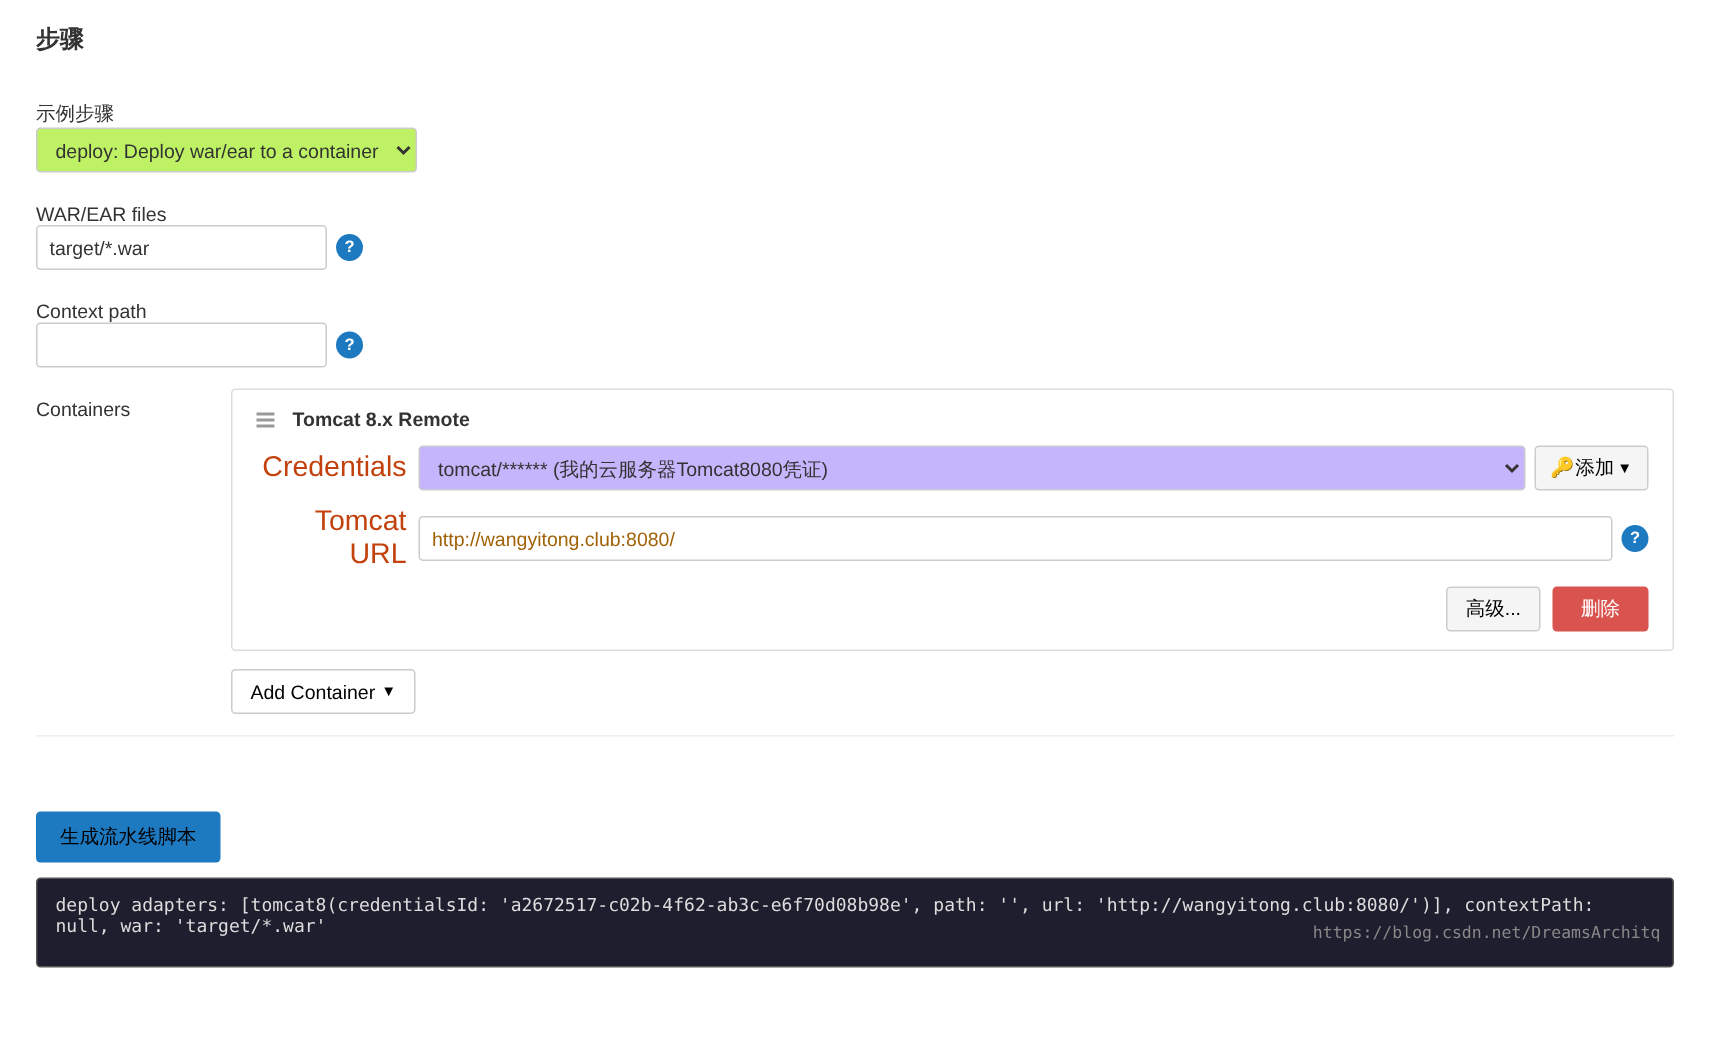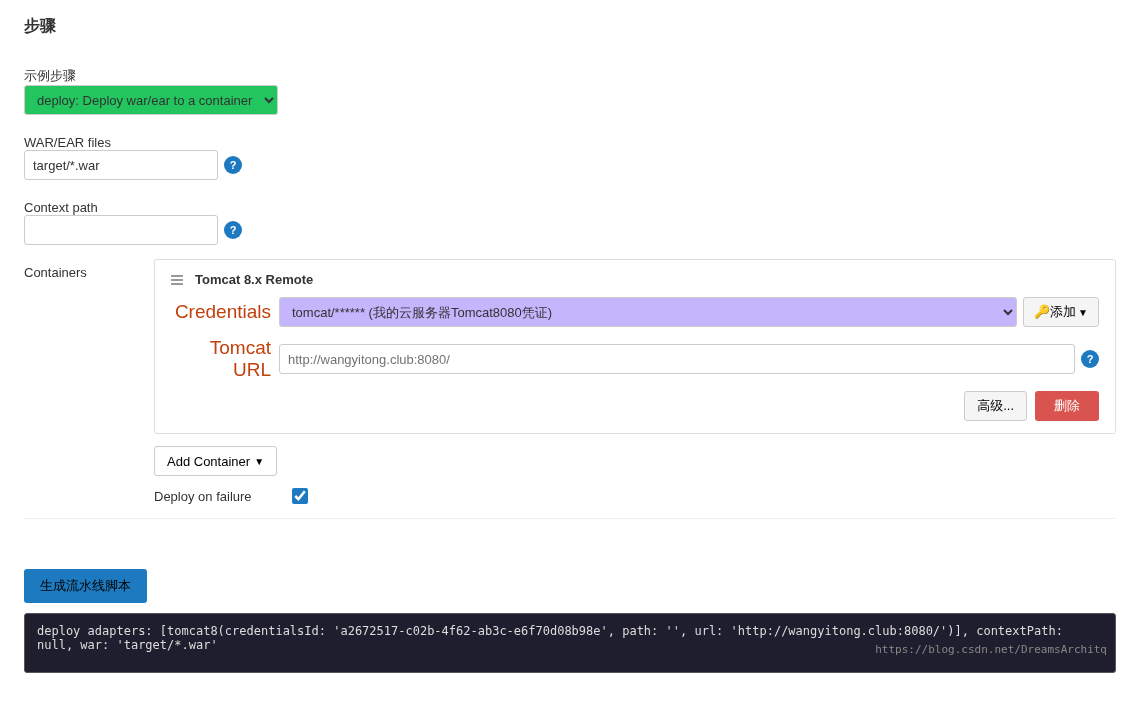--- a/index.html
+++ b/index.html
@@ -50,21 +50,21 @@
       background: #fff;
     }
     .form-select {
       width: 100%;
       height: 30px;
       border: 1px solid #ccc;
       border-radius: 3px;
       padding: 4px 8px;
       font-size: 13px;
       color: #333;
-      background: #22c55e;
+      background: #bef264;
       appearance: auto;
     }
     .help-icon {
       width: 18px;
       height: 18px;
       border-radius: 50%;
       background: #1e7ac0;
       color: #fff;
       font-size: 11px;
       font-weight: bold;
@@ -160,21 +160,21 @@
       gap: 2px;
       white-space: nowrap;
     }
     .tomcat-url-input {
       flex: 1;
       height: 30px;
       border: 1px solid #ccc;
       border-radius: 3px;
       padding: 4px 8px;
       font-size: 13px;
-      color: #737373;
+      color: #a16207;
       background: #fff;
     }
     .card-actions {
       display: flex;
       justify-content: flex-end;
       gap: 8px;
       margin-top: 6px;
     }
     .btn-advanced {
       height: 30px;
@@ -351,26 +351,20 @@
 
       </div>
 
       <div style="margin-top: 8px;">
         <button class="btn-add-container">
           <span>Add Container</span>
           <span class="dropdown-arrow">▼</span>
         </button>
       </div>
 
-      <div class="deploy-failure-row">
-        <div class="deploy-failure-label">Deploy on failure</div>
-        <div class="checkbox-wrap">
-          <input type="checkbox" checked="" style="">
-        </div>
-      </div>
 
     </div>
   </div>
 
   <hr class="divider">
 
   
   <button class="btn-generate">生成流水线脚本</button>
 
   

